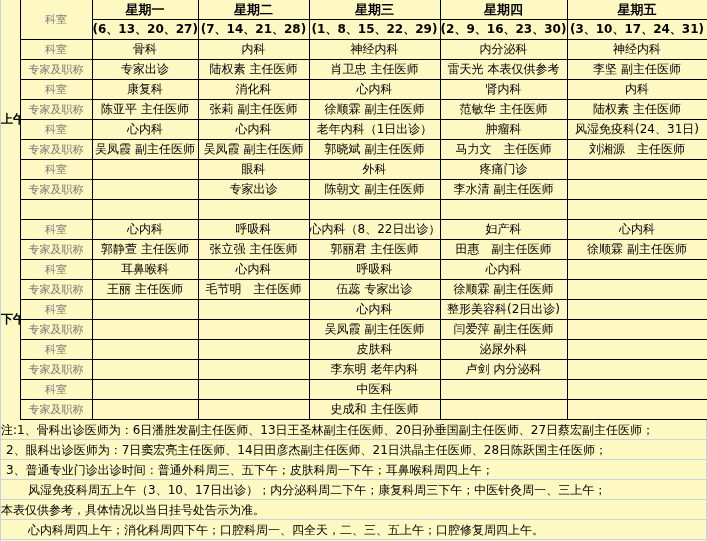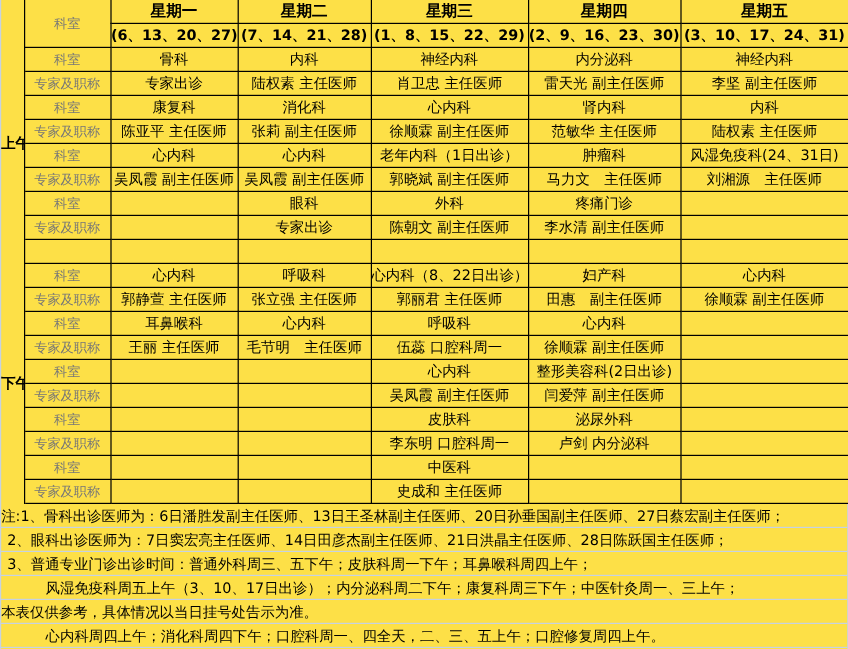--- a/index.html
+++ b/index.html
@@ -1,37 +1,37 @@
 <!DOCTYPE html>
 <html><head>
 <meta charset="utf-8">
 <style>
   html, body { margin: 0; padding: 0; background: #ffffff; }
   body { width: 707px; height: 541px; overflow: hidden; position: relative;
          font-family: "DejaVu Sans", "Liberation Sans", sans-serif; color: #000; }
-  .sheet { position: absolute; left: 0; top: 0; width: 707px; height: 541px; background: #fde047; }
+  .sheet { position: absolute; left: 0; top: 0; width: 707px; height: 541px; background: #fef9c3; }
   .vline { position: absolute; left: 0; top: 0; width: 1px; height: 541px; background: #c6d2e2; }
   table.sched { position: absolute; left: 0; top: 0; border-collapse: collapse; table-layout: fixed; width: 707px; }
   table.sched td { height: 19px; padding: 0; text-align: center; vertical-align: middle;
                    font-size: 12px; line-height: 19px; white-space: nowrap; overflow: hidden;
                    border: 1px solid #000; }
   table.sched td.time { border-left: none; border-top: none; border-bottom: none; text-align: left;
                         font-size: 12px; font-weight: bold; padding-left: 1px; }
   table.sched td.time.blank { border: none; }
   table.sched td.lbl { color: #777; font-size: 11px; }
   table.sched td.day { font-weight: bold; font-size: 13px; margin-left: 23px; }
   table.sched td.dates { font-weight: bold; font-size: 12px; letter-spacing: 0px; }
   table.sched td.topleft { border-top: none; }
   table.sched tr.first td { border-top: none; }
   .notes { position: absolute; left: 0; top: 420px; width: 707px; }
   .note { height: 20px; line-height: 20px; font-size: 12px; border-bottom: 1px solid #c6d2e2;
           white-space: nowrap; overflow: hidden; box-sizing: border-box; }
   .note.i1 { padding-left: 1px; }
   .note.i2 { padding-left: 6px; }
-  .note.i3 { padding-left: 38px; }
+  .note.i3 { padding-left: 28px; }
   .rightedge { position: absolute; right: 0; top: 420px; width: 1px; height: 121px; background: #c6d2e2; }
 </style>
 </head>
 <body>
 
 <div class="sheet">
   <div class="vline"></div>
 
   <table class="sched">
     <colgroup>
@@ -69,21 +69,21 @@
         <td>内科</td>
         <td>神经内科</td>
         <td>内分泌科</td>
         <td>神经内科</td>
       </tr>
       <tr>
         <td class="lbl">专家及职称</td>
         <td>专家出诊</td>
         <td>陆权素 主任医师</td>
         <td>肖卫忠 主任医师</td>
-        <td>雷天光 副主任医师</td>
+        <td>雷天光 本表仅供参考</td>
         <td>李坚 副主任医师</td>
       </tr>
       <tr>
         <td class="lbl">科室</td>
         <td>康复科</td>
         <td>消化科</td>
         <td>心内科</td>
         <td>肾内科</td>
         <td>内科</td>
       </tr>
@@ -160,21 +160,21 @@
         <td>耳鼻喉科</td>
         <td>心内科</td>
         <td>呼吸科</td>
         <td>心内科</td>
         <td></td>
       </tr>
       <tr>
         <td class="lbl">专家及职称</td>
         <td>王丽 主任医师</td>
         <td>毛节明　主任医师</td>
-        <td>伍蕊 口腔科周一</td>
+        <td>伍蕊 专家出诊</td>
         <td>徐顺霖 副主任医师</td>
         <td></td>
       </tr>
       <tr>
         <td class="lbl">科室</td>
         <td></td>
         <td></td>
         <td>心内科</td>
         <td>整形美容科(2日出诊)</td>
         <td></td>
@@ -192,21 +192,21 @@
         <td></td>
         <td></td>
         <td>皮肤科</td>
         <td>泌尿外科</td>
         <td></td>
       </tr>
       <tr>
         <td class="lbl">专家及职称</td>
         <td></td>
         <td></td>
-        <td>李东明 口腔科周一</td>
+        <td>李东明 老年内科</td>
         <td>卢剑 内分泌科</td>
         <td></td>
       </tr>
       <tr>
         <td class="lbl">科室</td>
         <td></td>
         <td></td>
         <td>中医科</td>
         <td></td>
         <td></td>

